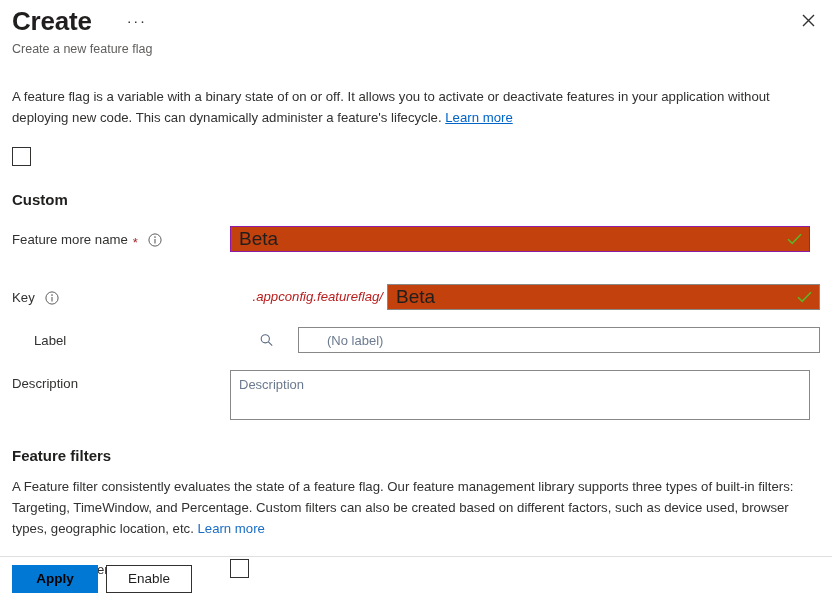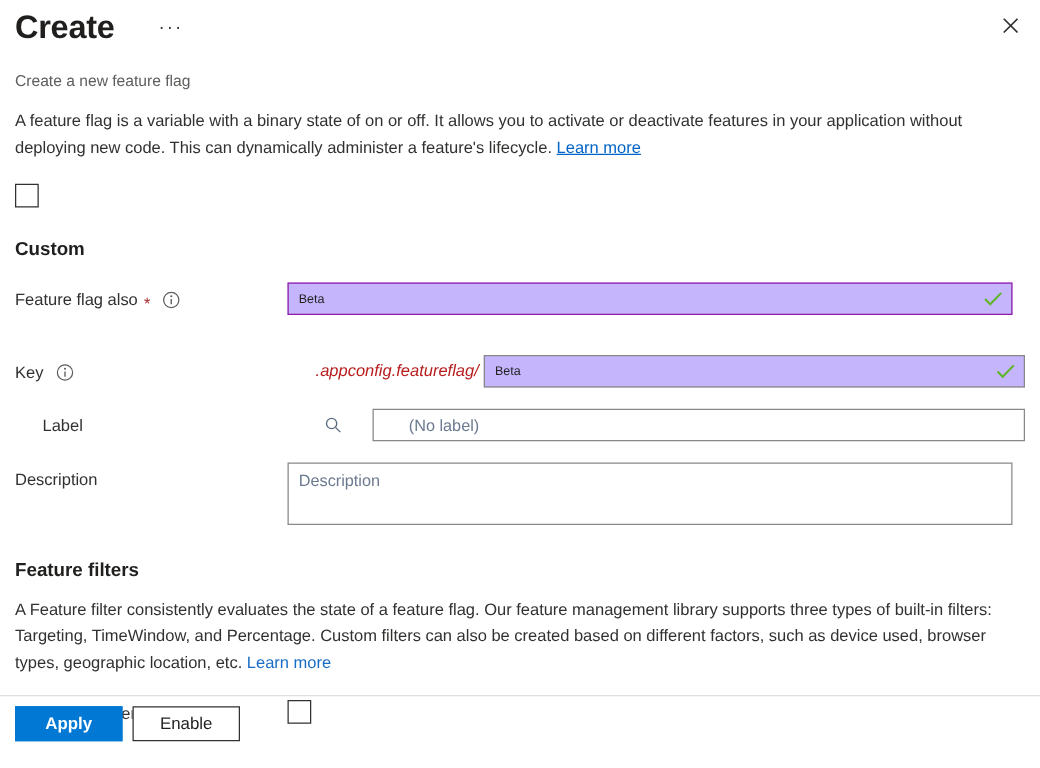--- a/index.html
+++ b/index.html
@@ -51,21 +51,21 @@
     letter-spacing: 1.6px;
     cursor: pointer;
     padding: 2px 4px;
     position: relative;
     top: -4px;
   }
   .subtitle {
     font-size: 12.5px;
     line-height: 17px;
     color: #605e5c;
-    margin-top: 19px;
+    margin-top: 3px;
   }
   .close-btn {
     position: absolute;
     right: -2px;
     top: 6px;
     width: 28px;
     height: 28px;
     display: flex;
     align-items: center;
     justify-content: center;
@@ -158,23 +158,23 @@
   
   .field-wrap {
     position: relative;
     flex: 1 1 auto;
   }
   .txt-input {
     width: 100%;
     height: 26px;
     box-sizing: border-box;
     border: 1px solid #8a8886;
-    background: #c4b5fd;
-    font-family: "Liberation Sans", sans-serif;
-    font-size: 10px;
+    background: #c2410c;
+    font-family: "Liberation Sans", sans-serif;
+    font-size: 19px;
     color: #201f1e;
     padding: 0 30px 0 8px;
     outline: none;
     line-height: 24px;
   }
   .txt-input.focused {
     border: 1.5px solid #8f1aa5;
   }
   .txt-input::placeholder { color: #6b7a8f; }
   .valid-check {
@@ -266,21 +266,21 @@
     min-width: 86px;
     padding: 0 14px;
     box-sizing: border-box;
     cursor: pointer;
     border: 1px solid transparent;
     line-height: 26px;
     text-align: center;
   }
   .btn-primary {
     background: #0078d4;
-    color: #ffffff;
+    color: #000000;
     border-color: #0078d4;
   }
   .btn-secondary {
     background: #ffffff;
     color: #201f1e;
     border-color: #323130;
     font-weight: 400;
   }
 </style>
 </head>
@@ -306,21 +306,21 @@
   </div>
 
   <div class="row enable-row">
     <div class="checkbox"></div>
   </div>
 
   <div class="section-head" style="margin-top:24px;">Custom</div>
 
   <div class="row" style="margin-top:16px;">
     <div class="row-label">
-      <span>Feature flag also</span>
+      <span>Feature more name</span>
         <span class="req-star">*</span>
       <span class="info-icon">
         <svg width="14" height="14" viewBox="0 0 14 14" aria-hidden="true">
           <circle cx="7" cy="7" r="6.1" fill="none" stroke="currentColor" stroke-width="1"></circle>
           <circle cx="7" cy="4" r="0.85" fill="currentColor"></circle>
           <path d="M7 6.1 L7 10.4" stroke="currentColor" stroke-width="1.1" fill="none"></path>
         </svg>
       </span>
     </div>
     <div class="field-wrap" style="max-width:580px;">

